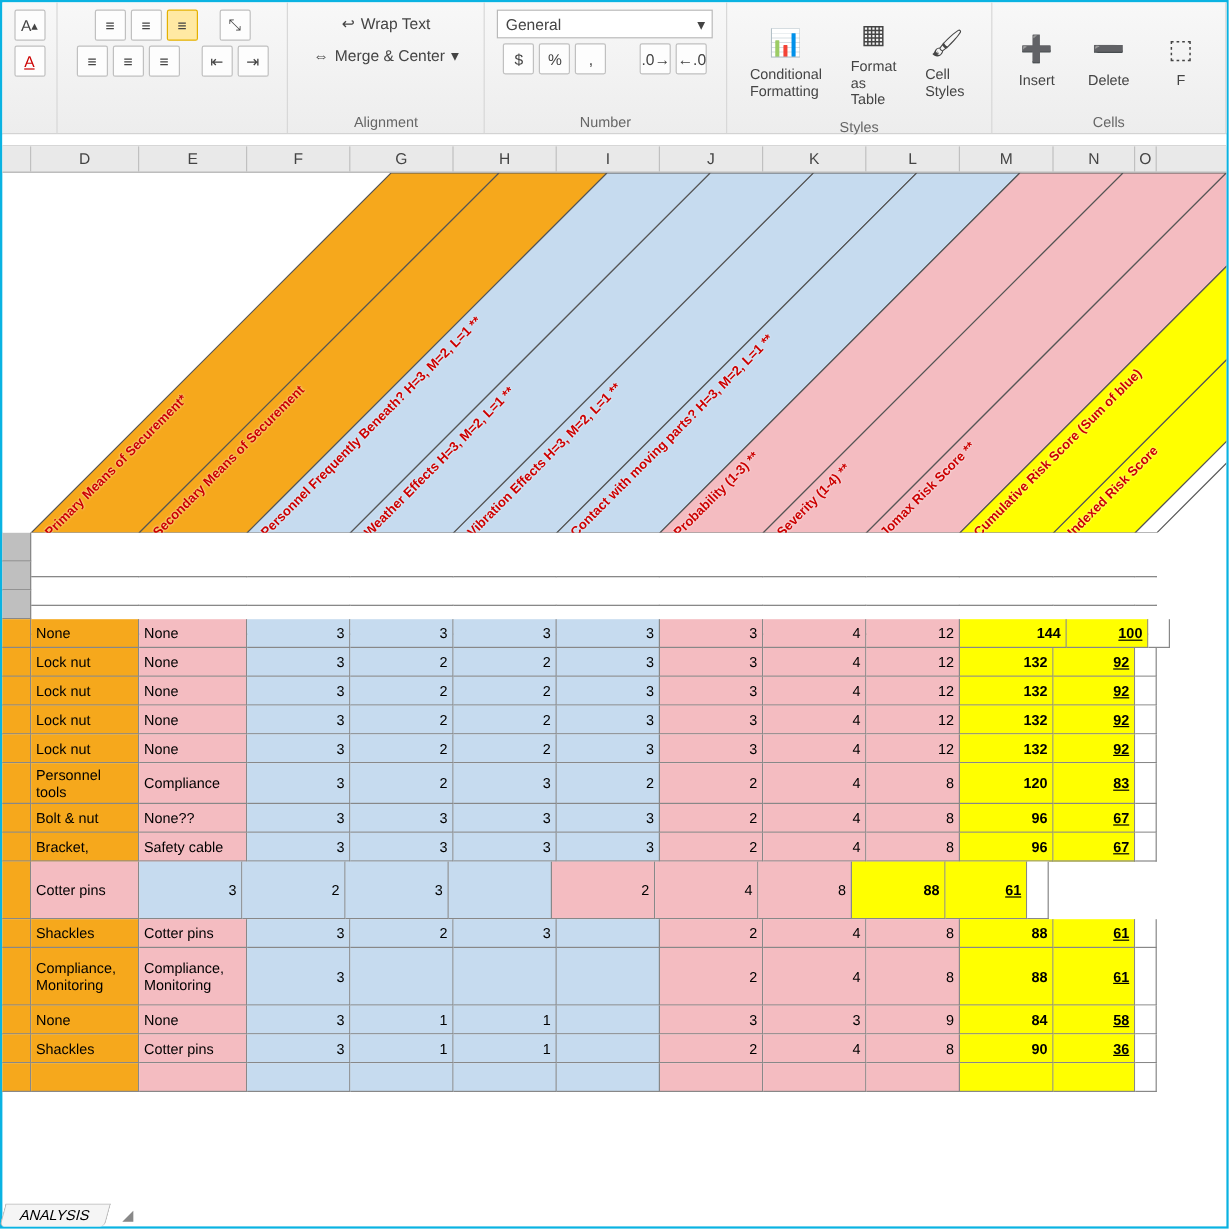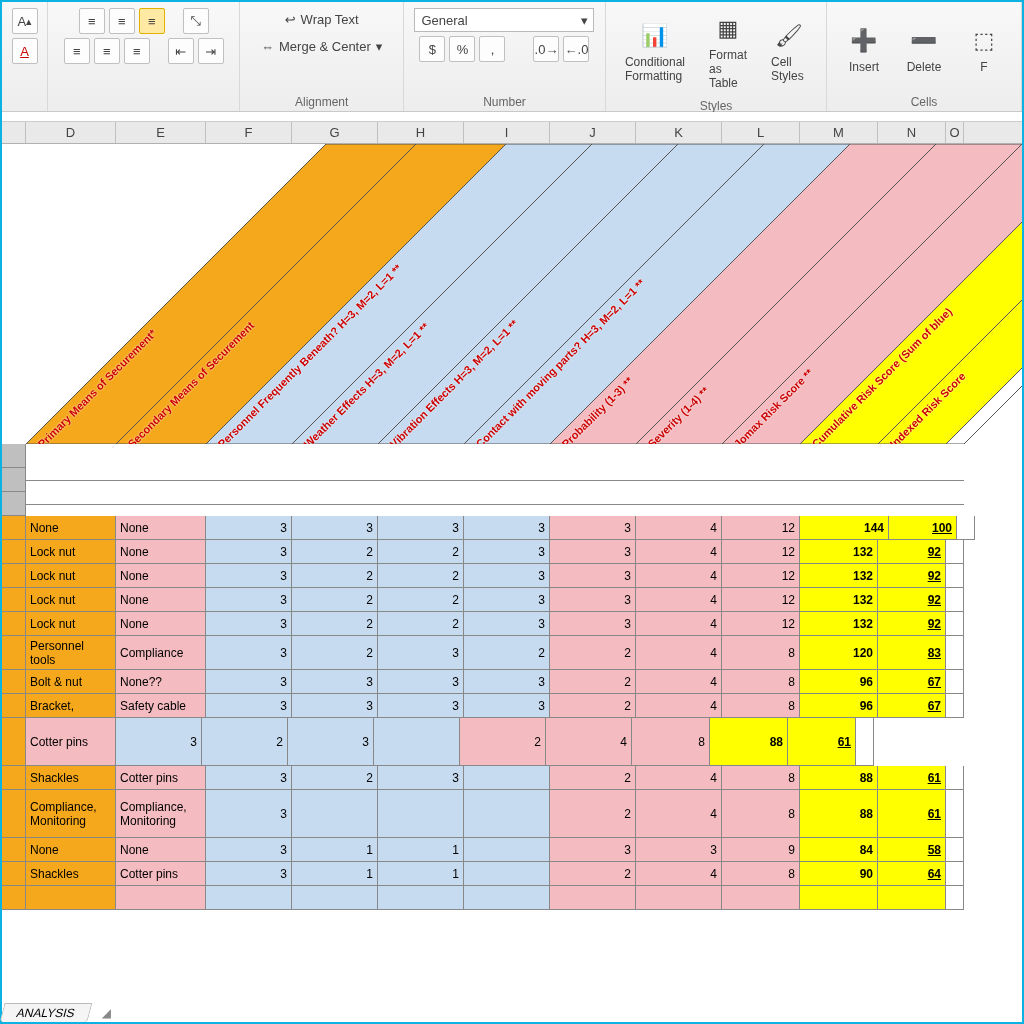--- a/index.html
+++ b/index.html
@@ -427,21 +427,21 @@
         <div class="gc orange " style="width:90px">Shackles</div>
         <div class="gc pink " style="width:90px">Cotter pins</div>
         <div class="gc blue r" style="width:86px">3</div>
         <div class="gc blue r" style="width:86px">1</div>
         <div class="gc blue r" style="width:86px">1</div>
         <div class="gc blue r" style="width:86px"></div>
         <div class="gc pink r" style="width:86px">2</div>
         <div class="gc pink r" style="width:86px">4</div>
         <div class="gc pink r" style="width:78px">8</div>
         <div class="gc yellow r" style="width:78px">90</div>
-        <div class="gc yellow2 r" style="width:68px">64</div>
+        <div class="gc yellow2 r" style="width:68px">36</div>
         <div class="gc white " style="width:18px"></div>
       </div>
       <div class="grow">
         <div class="gc orange " style="width:24px"></div>
         <div class="gc orange " style="width:90px"></div>
         <div class="gc pink " style="width:90px"></div>
         <div class="gc blue r" style="width:86px"></div>
         <div class="gc blue r" style="width:86px"></div>
         <div class="gc blue r" style="width:86px"></div>
         <div class="gc blue r" style="width:86px"></div>

